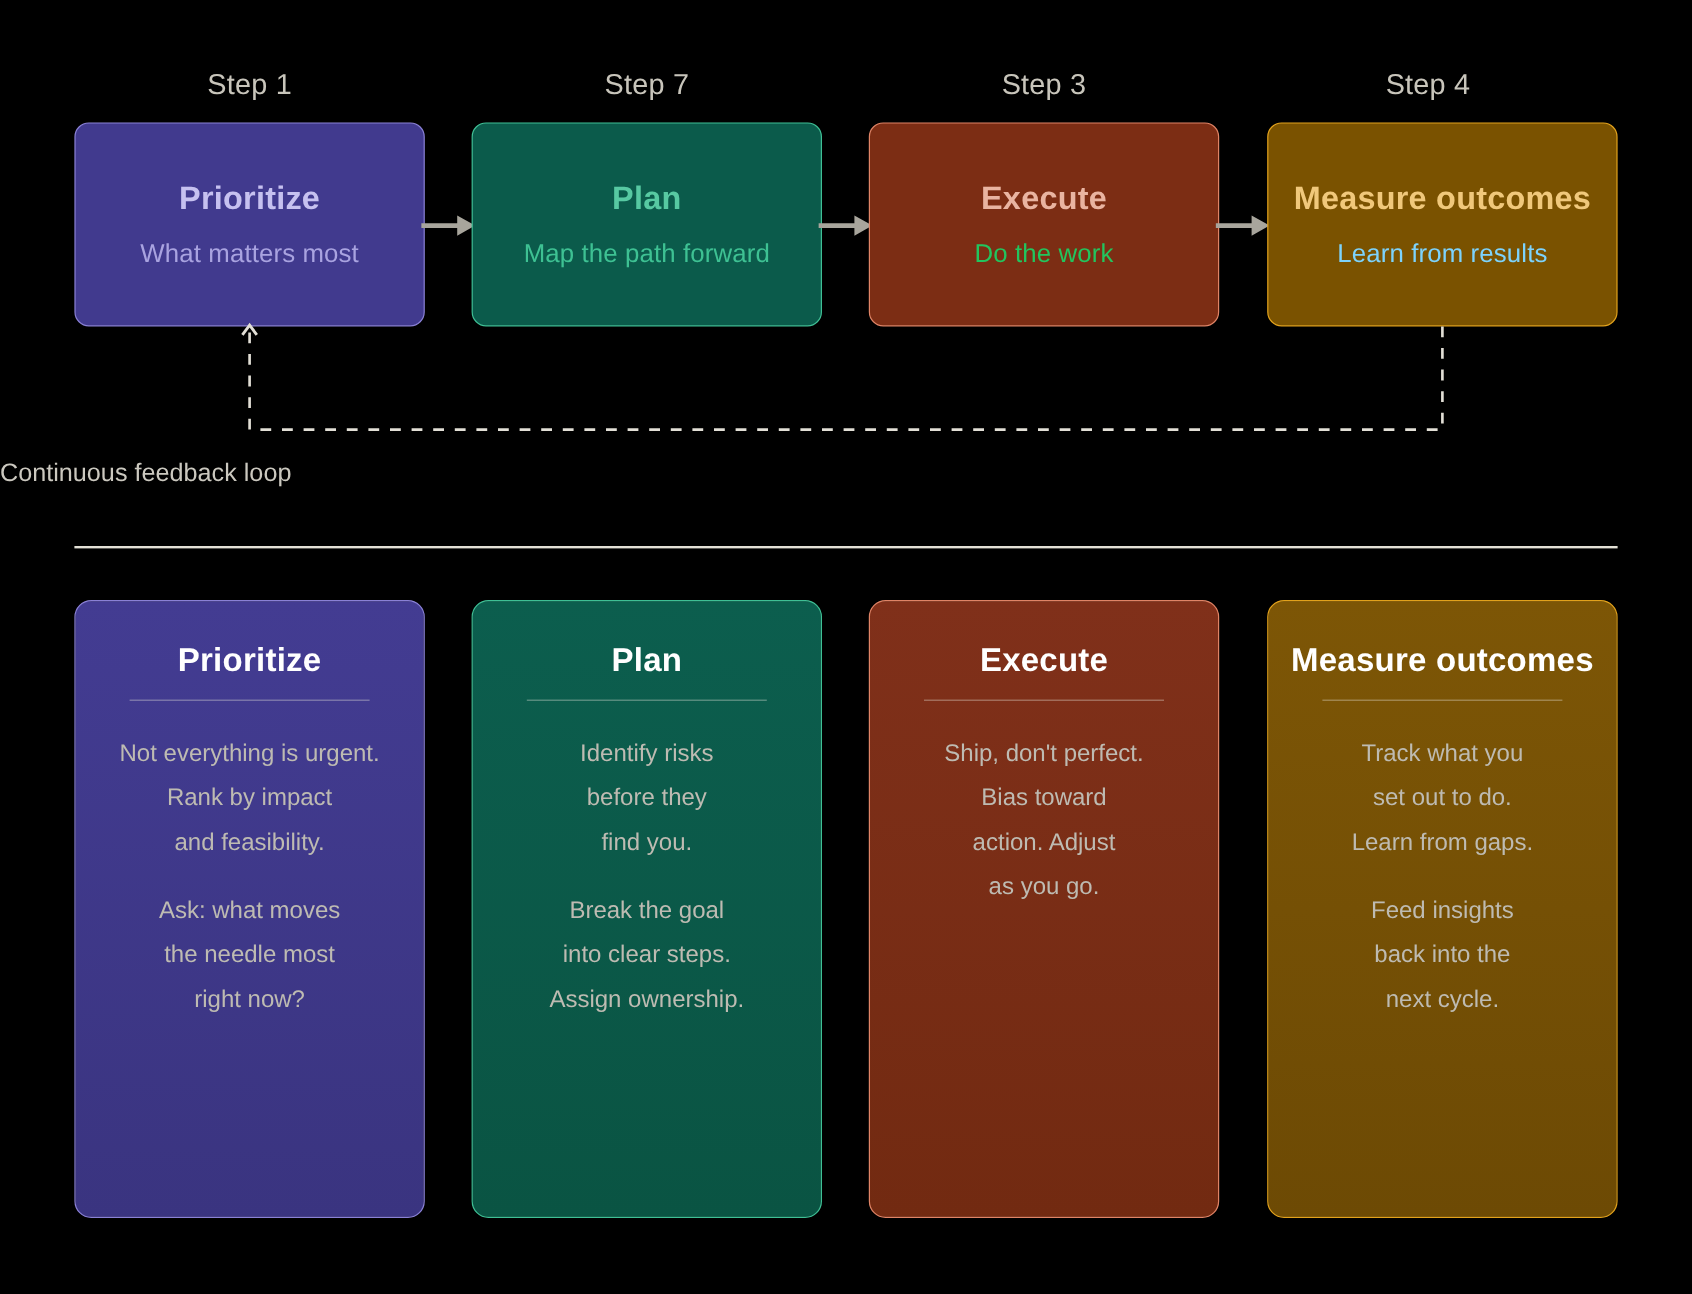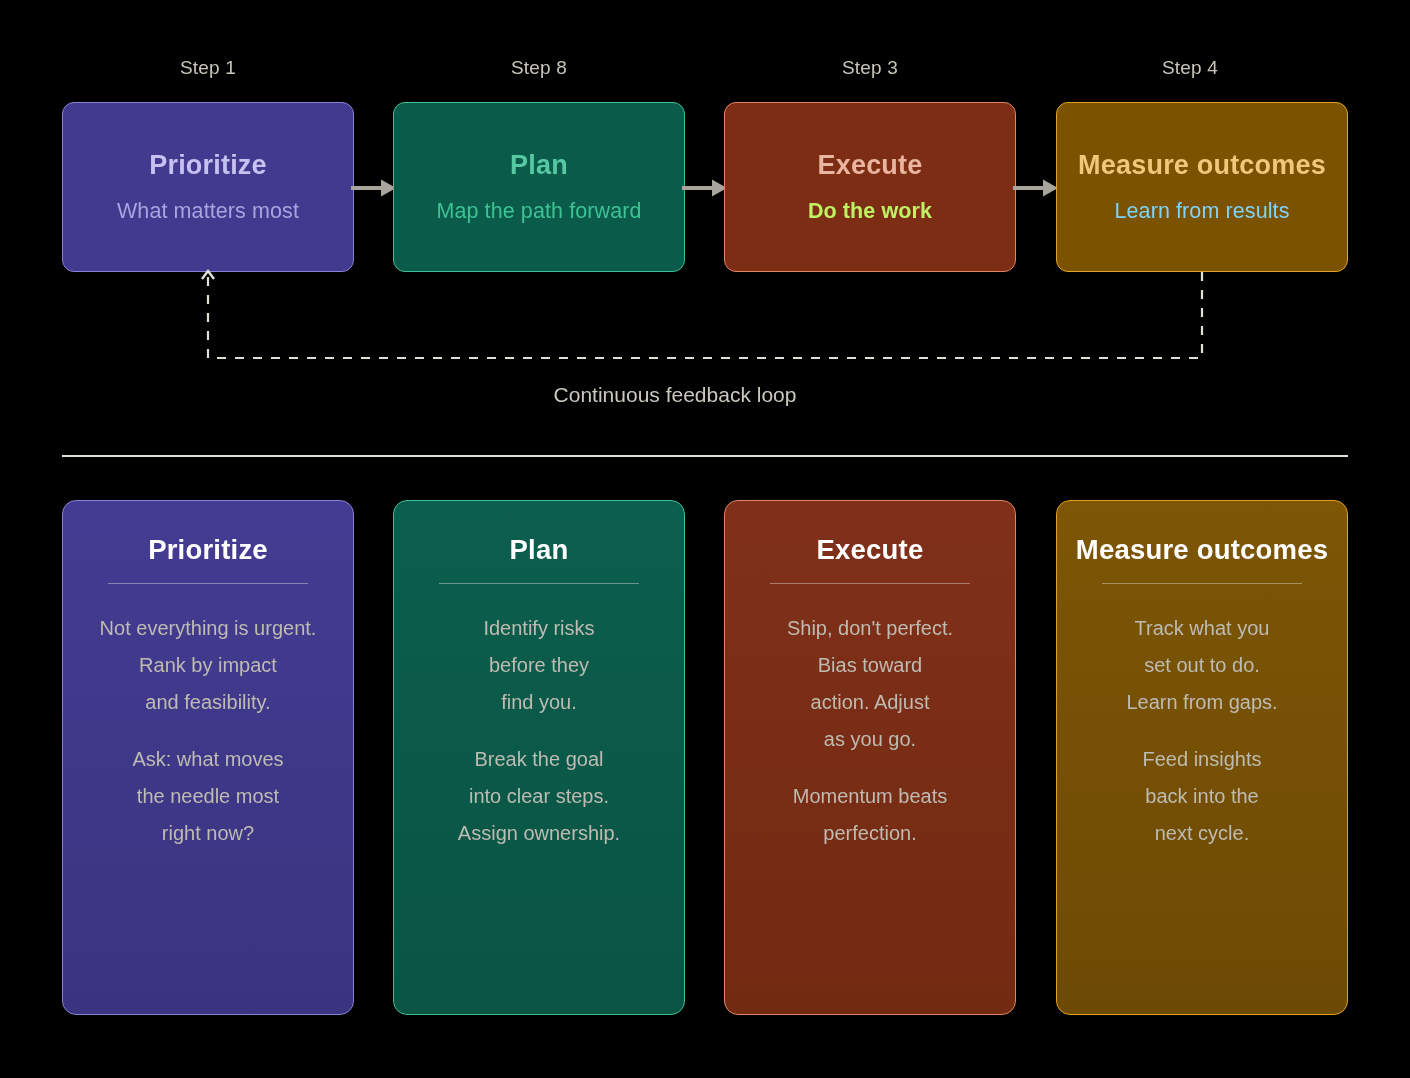--- a/index.html
+++ b/index.html
@@ -19,21 +19,21 @@
     left: 0; top: 0;
     width: 1410px;
     height: 1078px;
   }
 
   
   .step-label {
     position: absolute;
     width: 292px;
     text-align: center;
-    font-size: 19px;
+    font-size: 24px;
     color: #c8c5bb;
     letter-spacing: 0.2px;
     white-space: nowrap;
   }
   .flow-box {
     position: absolute;
     width: 292px;
     height: 170px;
     border-radius: 12px;
     border-width: 1.6px;
@@ -62,21 +62,21 @@
     top: 177px;
     width: 46px;
     height: 22px;
   }
 
   
   .loop-label {
     position: absolute;
     top: 383px;
     width: 1350px;
-    text-align: center;
+    text-align: left;
     font-size: 21px;
     color: #cbc8bf;
     white-space: nowrap;
   }
   #loop-svg {
     position: absolute;
     left: 0;
     top: 255px;
     width: 1410px;
     height: 120px;
@@ -140,32 +140,32 @@
 
   <div id="flow-layer">
       <div class="step-label" style="left: 62px; top: 57px;">Step 1</div>
       <div class="flow-box" style="left: 62px; top: 102px; background: rgb(65, 58, 142); border-color: rgb(138, 129, 214);">
         <div class="flow-title" style="color: rgb(198, 193, 240);">Prioritize</div>
         <div class="flow-sub" style="color: rgb(169, 163, 224);">What matters most</div>
       </div>
       <div class="arrow" style="left: 350.5px;"><svg width="46" height="22" viewBox="0 0 46 22">
           <path d="M0 9 H30 V2.5 L45 11 L30 19.5 V13 H0 Z" fill="#a8a59c"></path>
         </svg></div>
-      <div class="step-label" style="left: 393px; top: 57px;">Step 8</div>
+      <div class="step-label" style="left: 393px; top: 57px;">Step 7</div>
       <div class="flow-box" style="left: 393px; top: 102px; background: rgb(11, 91, 75); border-color: rgb(63, 191, 149);">
         <div class="flow-title" style="color: rgb(87, 201, 162);">Plan</div>
         <div class="flow-sub" style="color: rgb(62, 193, 147);">Map the path forward</div>
       </div>
       <div class="arrow" style="left: 681.5px;"><svg width="46" height="22" viewBox="0 0 46 22">
           <path d="M0 9 H30 V2.5 L45 11 L30 19.5 V13 H0 Z" fill="#a8a59c"></path>
         </svg></div>
       <div class="step-label" style="left: 724px; top: 57px;">Step 3</div>
       <div class="flow-box" style="left: 724px; top: 102px; background: rgb(124, 45, 20); border-color: rgb(224, 132, 102);">
         <div class="flow-title" style="color: rgb(233, 180, 161);">Execute</div>
-        <div class="flow-sub" style="color: #bef264; font-weight: bold;">Do the work</div>
+        <div class="flow-sub" style="color: #22c55e;">Do the work</div>
       </div>
       <div class="arrow" style="left: 1013px;"><svg width="46" height="22" viewBox="0 0 46 22">
           <path d="M0 9 H30 V2.5 L45 11 L30 19.5 V13 H0 Z" fill="#a8a59c"></path>
         </svg></div>
       <div class="step-label" style="left: 1044px; top: 57px;">Step 4</div>
       <div class="flow-box" style="left: 1056px; top: 102px; background: rgb(122, 82, 0); border-color: rgb(226, 162, 28);">
         <div class="flow-title" style="color: rgb(240, 200, 123);">Measure outcomes</div>
         <div class="flow-sub" style="color: #7dd3fc;">Learn from results</div>
       </div>
     </div>
@@ -201,22 +201,20 @@
 into clear steps.
 Assign ownership.</div>
       </div>
       <div class="detail-card" style="left: 724px; background: linear-gradient(rgb(128, 48, 26) 0%, rgb(114, 42, 17) 100%); border-color: rgb(224, 132, 102);">
         <div class="detail-title" style="color: rgb(255, 255, 255);">Execute</div>
         <div class="detail-rule"></div>
         <div class="detail-body" style="color: rgb(190, 187, 178);">Ship, don't perfect.
 Bias toward
 action. Adjust
 as you go.</div>
-        <div class="detail-body" style="color: rgb(190, 187, 178);">Momentum beats
-perfection.</div>
       </div>
       <div class="detail-card" style="left: 1056px; background: linear-gradient(rgb(125, 86, 6) 0%, rgb(109, 74, 4) 100%); border-color: rgb(226, 162, 28);">
         <div class="detail-title" style="color: rgb(255, 255, 255);">Measure outcomes</div>
         <div class="detail-rule"></div>
         <div class="detail-body" style="color: rgb(190, 187, 178);">Track what you
 set out to do.
 Learn from gaps.</div>
         <div class="detail-body" style="color: rgb(190, 187, 178);">Feed insights
 back into the
 next cycle.</div>

